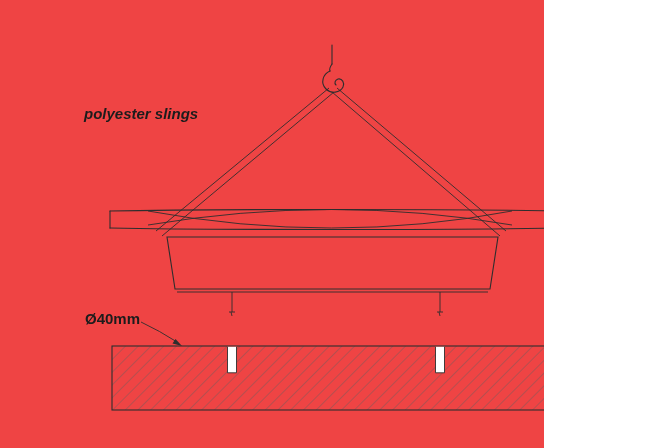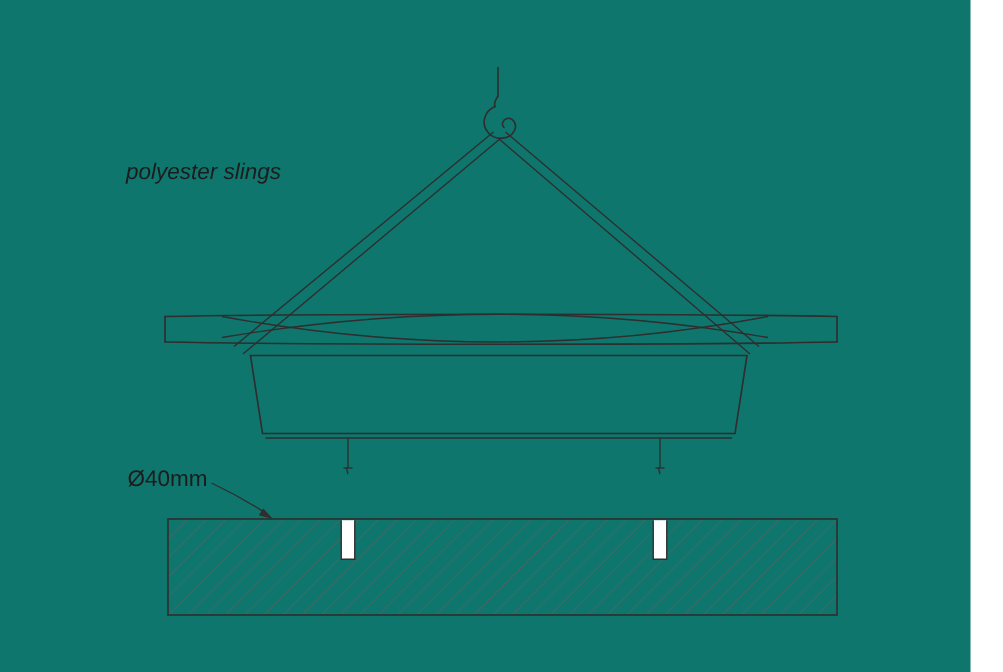--- a/index.html
+++ b/index.html
@@ -3,24 +3,25 @@
 <meta charset="utf-8">
 <style>
   html, body {
     margin: 0;
     padding: 0;
     background: #ffffff;
     font-family: "Liberation Sans", sans-serif;
   }
   .stage {
     position: relative;
-    width: 647px;
+    width: 544px;
     height: 448px;
-    background: #0f766e;
+    background: #ef4444;
     overflow: hidden;
+    font-weight: bold;
   }
   svg { display: block; }
   .line {
     stroke: #2e2e2e;
     stroke-width: 1.1;
     fill: none;
     stroke-linecap: round;
   }
   .thin {
     stroke: #2e2e2e;

